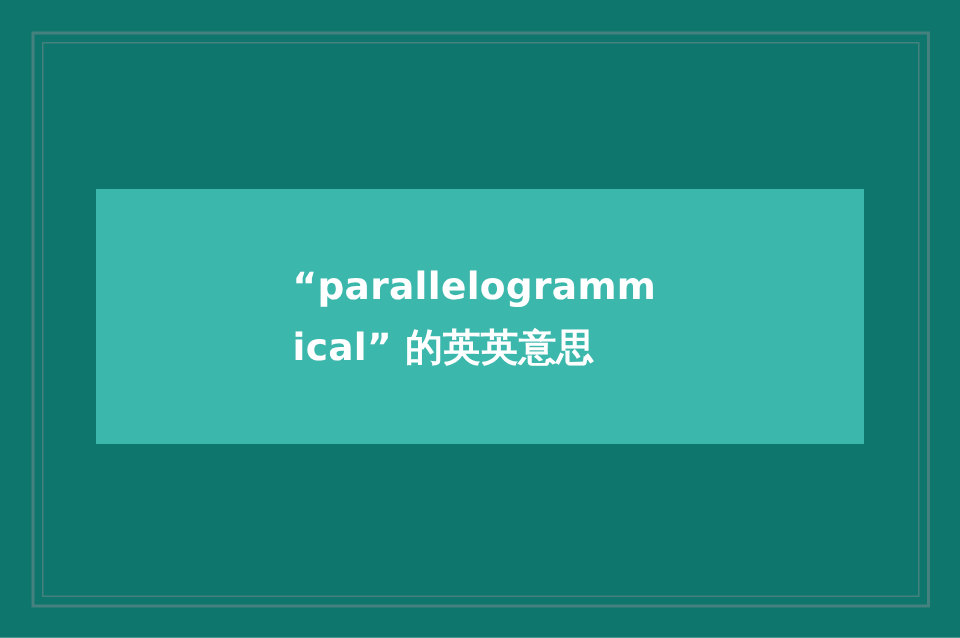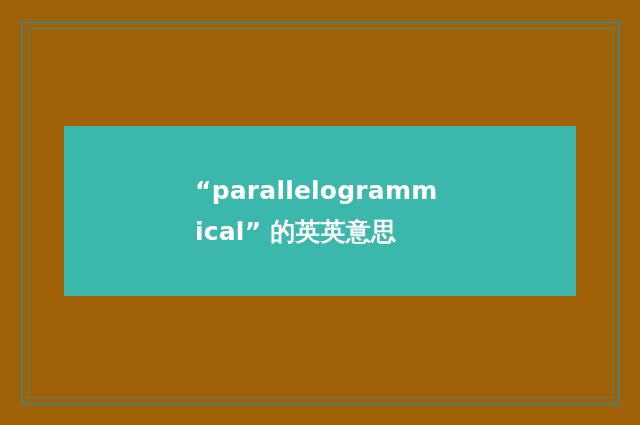--- a/index.html
+++ b/index.html
@@ -10,21 +10,21 @@
     width: 640px;
     height: 425px;
     overflow: hidden;
     font-family: "Liberation Sans", "DejaVu Sans", sans-serif;
   }
 
   #card {
     position: relative;
     width: 640px;
     height: 425px;
-    background: #a16207;
+    background: #0f766e;
     box-sizing: border-box;
   }
 
   
   #frame-outer {
     position: absolute;
     left: 21px;
     top: 21px;
     right: 20px;
     bottom: 20px;

